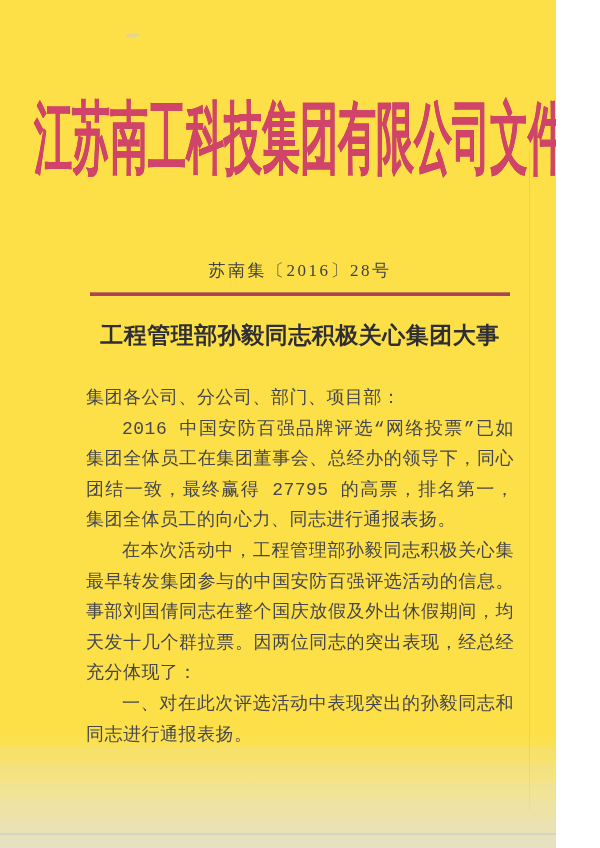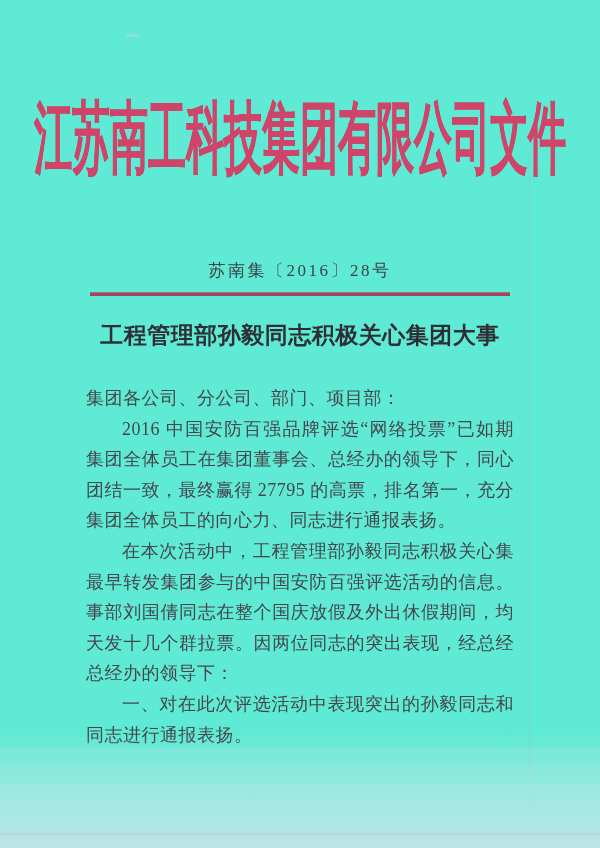--- a/index.html
+++ b/index.html
@@ -4,23 +4,23 @@
 <style>
   * { margin: 0; padding: 0; box-sizing: border-box; }
   html, body { width: 600px; height: 848px; }
   body {
     font-family: "Liberation Serif", "DejaVu Serif", serif;
     background: #ffffff;
     overflow: hidden;
   }
   .page {
     position: relative;
-    width: 600px;
+    width: 556px;
     height: 848px;
-    background: #5eead4;
+    background: #fde047;
     overflow: hidden;
   }
 
   
   .artifact-top {
     position: absolute;
     left: 126px; top: 34px;
     width: 13px; height: 3px;
     background: #c9ced9;
     opacity: 0.55;
@@ -126,20 +126,21 @@
   }
 
   
   .doc-body {
     position: absolute;
     left: 86px; top: 383px;
     width: 428px;
     font-size: 18px;
     color: #45464e;
     letter-spacing: 0.5px;
+    font-family: Liberation Mono, monospace;
   }
   .line {
     height: 30.6px;
     line-height: 30.6px;
     white-space: nowrap;
     text-align: left;
   }
   .line.justify {
     white-space: normal;
     text-align: justify;
@@ -170,21 +171,21 @@
   <div class="doc-body">
     <div class="line">集团各公司、分公司、部门、项目部：</div>
     <div class="line justify indent">2016 中国安防百强品牌评选“网络投票”已如期结束。</div>
     <div class="line justify">集团全体员工在集团董事会、总经办的领导下，同心同德、</div>
     <div class="line justify">团结一致，最终赢得 27795 的高票，排名第一，充分体现了</div>
     <div class="line">集团全体员工的向心力、同志进行通报表扬。</div>
     <div class="line justify indent">在本次活动中，工程管理部孙毅同志积极关心集团大事，</div>
     <div class="line justify">最早转发集团参与的中国安防百强评选活动的信息。行政人</div>
     <div class="line justify">事部刘国倩同志在整个国庆放假及外出休假期间，均坚持天</div>
     <div class="line justify">天发十几个群拉票。因两位同志的突出表现，经总经办研究</div>
-    <div class="line">总经办的领导下：</div>
+    <div class="line">充分体现了：</div>
     <div class="line justify indent">一、对在此次评选活动中表现突出的孙毅同志和刘国倩</div>
     <div class="line">同志进行通报表扬。</div>
   </div>
 
   <div class="bottom-streaks"></div>
   <div class="bottom-tint"></div>
   <div class="bottom-edge-line"></div>
 
 </div>
 

